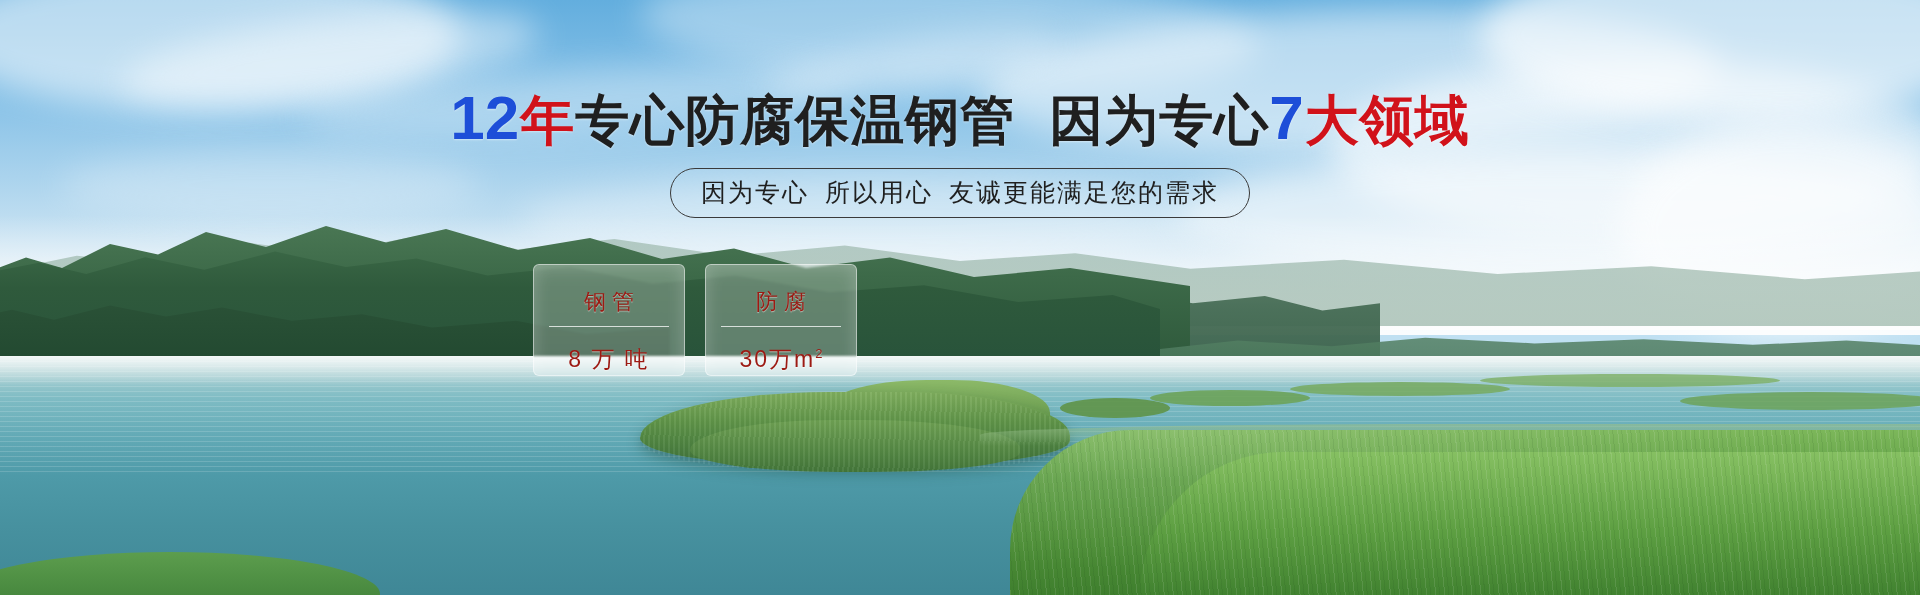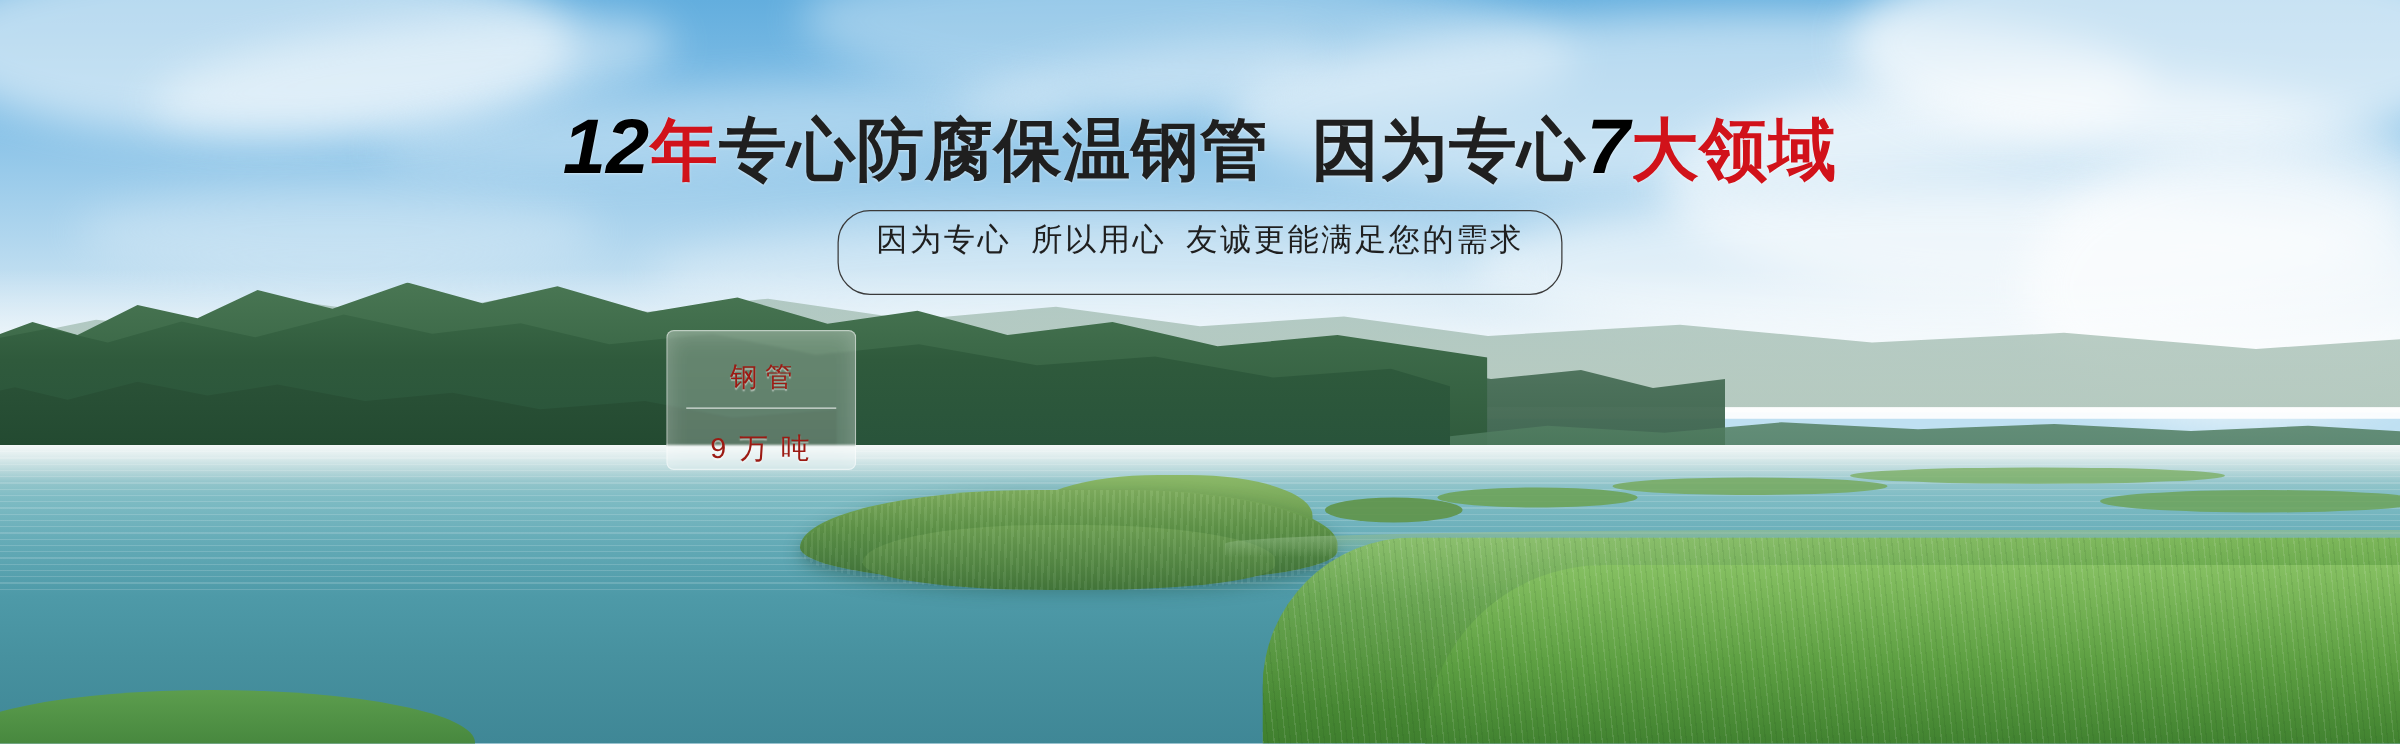--- a/index.html
+++ b/index.html
@@ -174,34 +174,33 @@
     font-family:"Liberation Sans","DejaVu Sans",sans-serif;
     font-weight:bold;
     font-size:54px;
     line-height:60px;
     letter-spacing:1px;
     color:#1f1f1f;
     white-space:nowrap;
     text-shadow:0 1px 2px rgba(255,255,255,.45);
   }
   .headline .num{
-    color:#000000;
+    color:#1d4ed8;
     font-size:62px;
-    font-style:italic;
     letter-spacing:0;
     padding-right:1px;
   }
   .headline .red{color:#d1121a;}
   .headline .gap{display:inline-block;width:34px;}
 
   .subtitle-pill{
     position:absolute;left:50%;top:168px;transform:translateX(-50%);
     border:1px solid #3a3a3a;
     border-radius:26px;
-    padding:8px 30px 28px 30px;
+    padding:8px 30px 10px 30px;
     font-size:25px;
     line-height:30px;
     color:#1f1f1f;
     white-space:nowrap;
     letter-spacing:2px;
     background:transparent;
   }
   .subtitle-pill .sp{display:inline-block;width:16px;}
 
   
@@ -302,20 +301,25 @@
 
   <div class="subtitle-pill">
     <span>因为专心</span><span class="sp"></span><span>所以用心</span><span class="sp"></span><span>友诚更能满足您的需求</span>
   </div>
 
   <div class="cards">
 
     <div class="card">
       <div class="card-title">钢管</div>
       <div class="card-rule"></div>
-      <div class="card-value"><span>9 万 吨</span><sup></sup></div>
+      <div class="card-value"><span>8 万 吨</span><sup></sup></div>
     </div>
 
+    <div class="card">
+      <div class="card-title">防腐</div>
+      <div class="card-rule"></div>
+      <div class="card-value"><span>30万m</span><sup>2</sup></div>
+    </div>
 
 
   </div>
 
 </div>
 
 </body></html>

